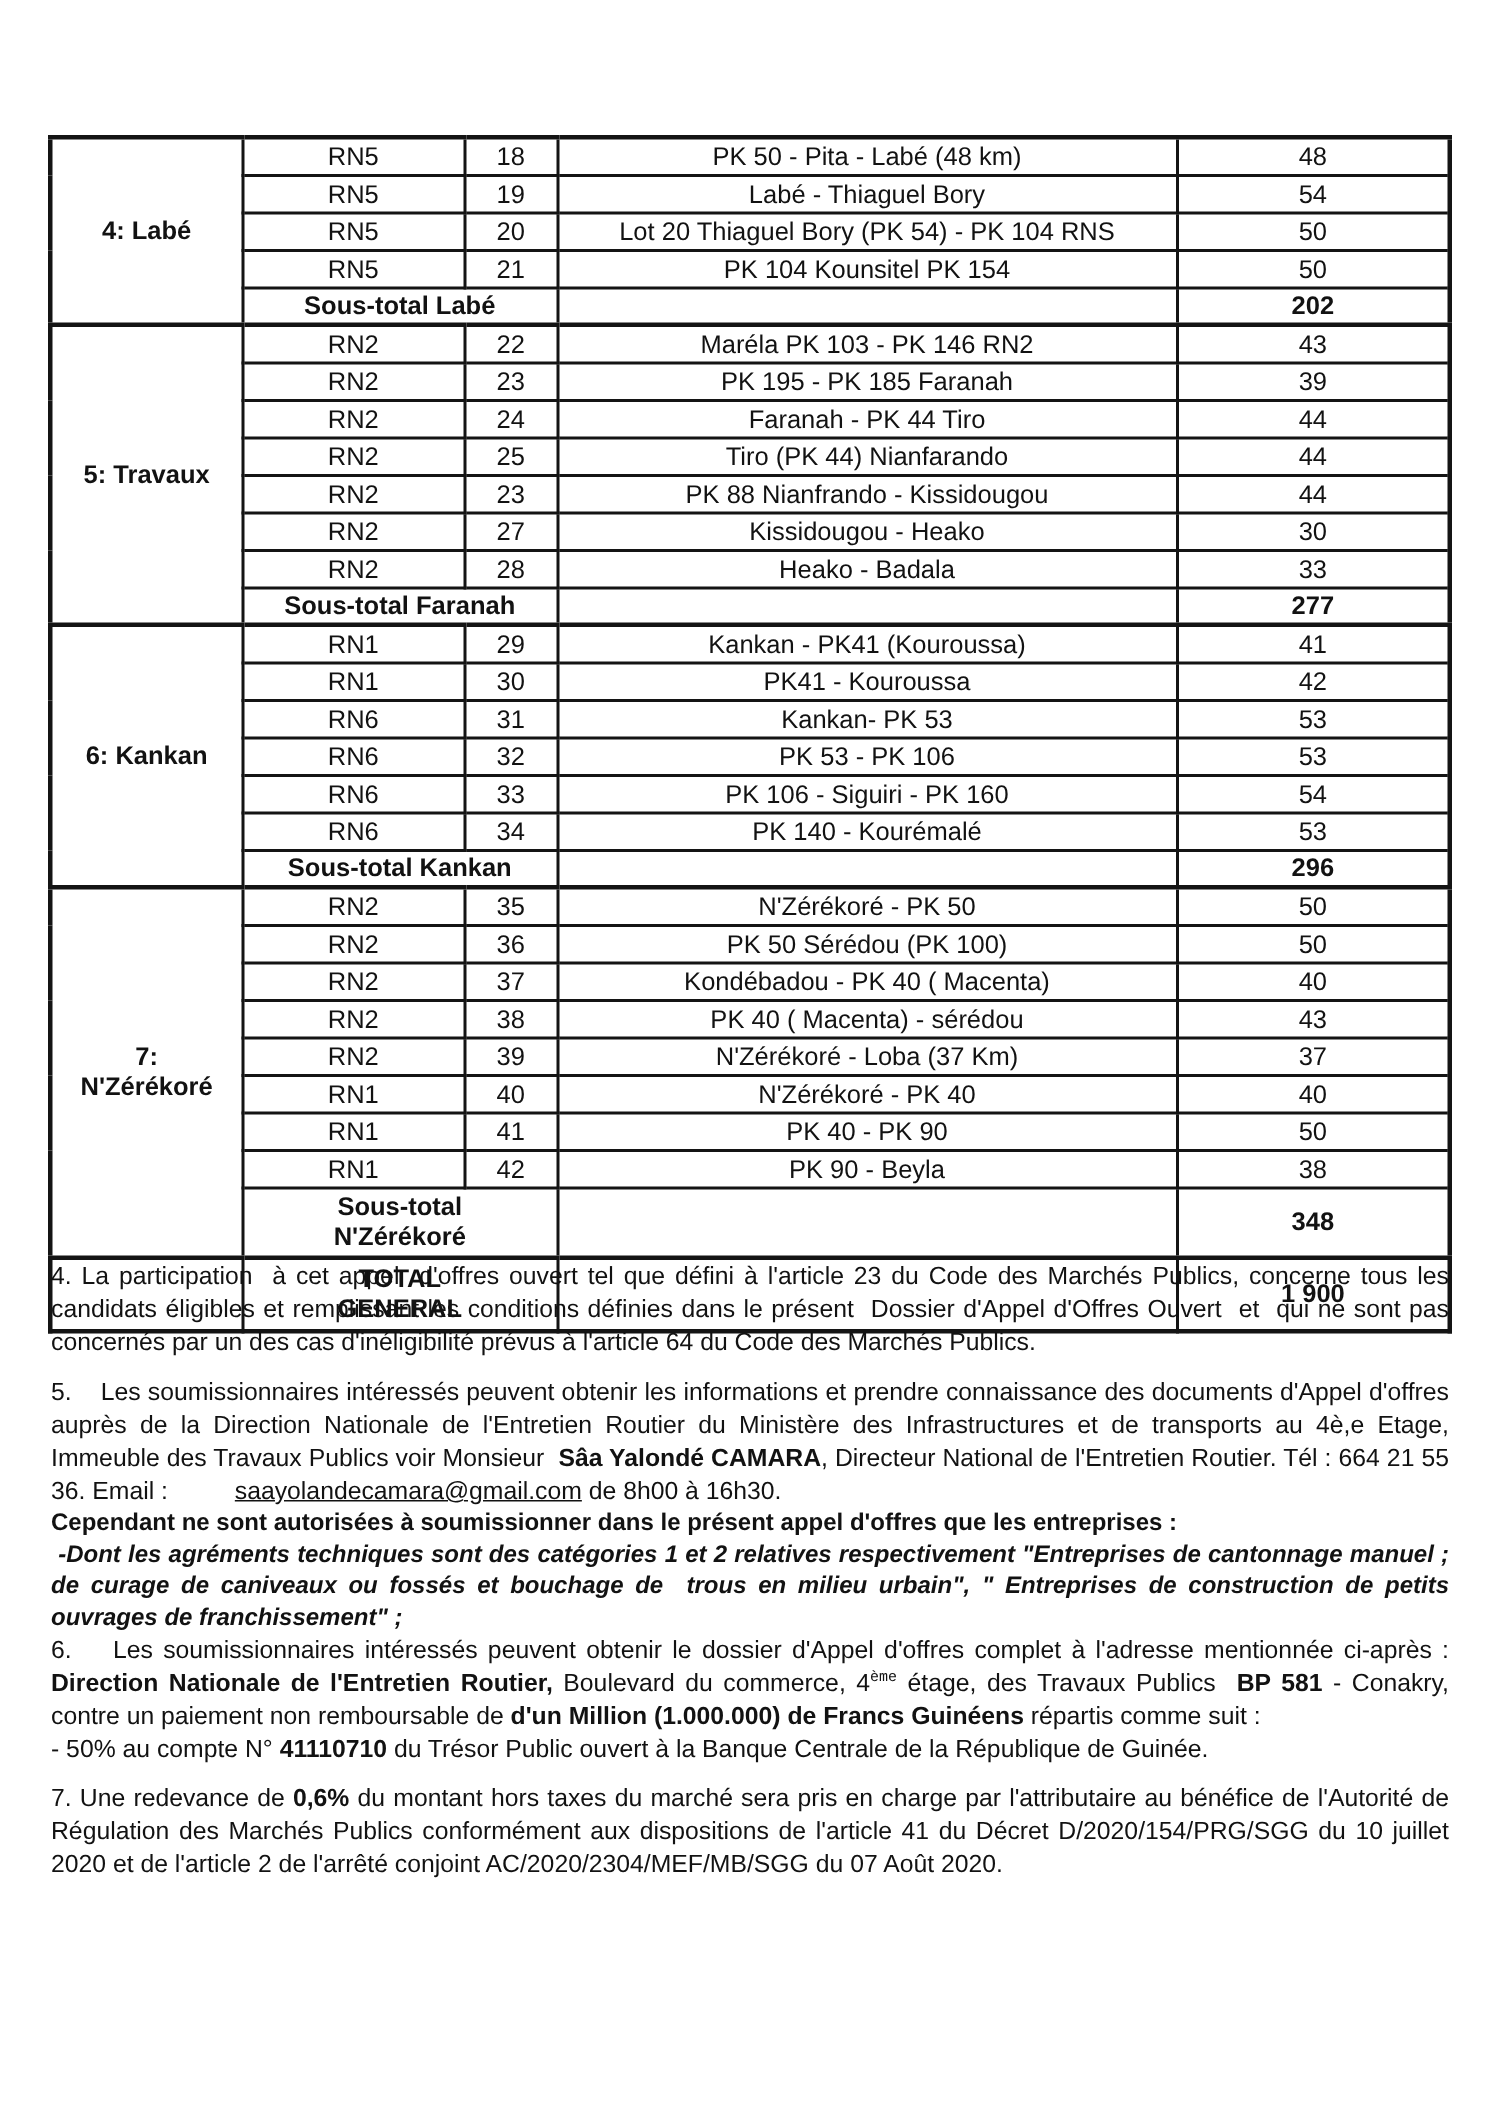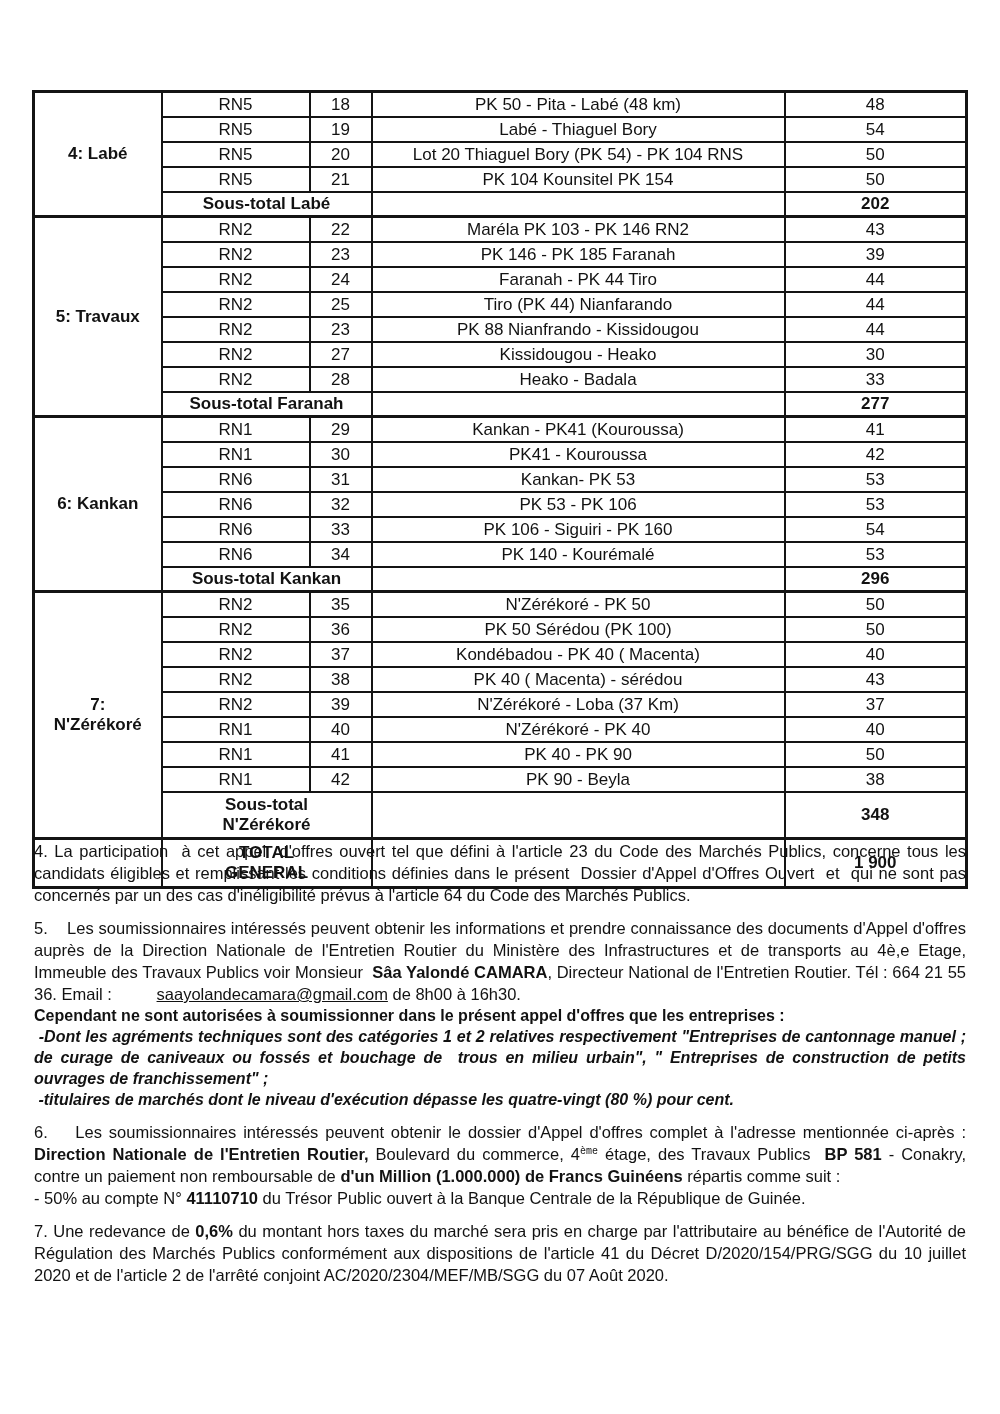--- a/index.html
+++ b/index.html
@@ -79,21 +79,21 @@
       <tr class="gstart">
         <td class="cr" rowspan="8">5: Travaux</td>
         <td>RN2</td>
         <td>22</td>
         <td class="cd">Maréla PK 103 - PK 146 RN2</td>
         <td>43</td>
       </tr>
       <tr>
         <td>RN2</td>
         <td>23</td>
-        <td class="cd">PK 146 - PK 185 Faranah</td>
+        <td class="cd">PK 195 - PK 185 Faranah</td>
         <td>39</td>
       </tr>
       <tr>
         <td>RN2</td>
         <td>24</td>
         <td class="cd">Faranah - PK 44 Tiro</td>
         <td>44</td>
       </tr>
       <tr>
         <td>RN2</td>
@@ -233,19 +233,18 @@
         <td class="ckb">1 900</td>
       </tr>
     </tbody>
   </table>
 
   <div class="textblock">
     <p class="sp-after"><span>4. La participation &nbsp;à cet appel &nbsp;d'offres ouvert tel que défini à l'article 23 du Code des Marchés Publics, concerne tous les candidats éligibles et remplissant les conditions définies dans le présent &nbsp;Dossier d'Appel d'Offres Ouvert &nbsp;et &nbsp;qui ne sont pas concernés par un des cas d'inéligibilité prévus à l'article 64 du Code des Marchés Publics.</span></p>
     <p><span>5.&nbsp;&nbsp;&nbsp;&nbsp;Les soumissionnaires intéressés peuvent obtenir les informations et prendre connaissance des documents d'Appel d'offres auprès de la Direction Nationale de l'Entretien Routier du Ministère des Infrastructures et de transports au 4è,e Etage, Immeuble des Travaux Publics voir Monsieur &nbsp;</span><span class="b">Sâa Yalondé CAMARA</span><span>, Directeur National de l'Entretien Routier. Tél : 664 21 55 36. Email : </span><span class="u">saayolandecamara@gmail.com</span><span> de 8h00 à 16h30.</span></p>
     <p class="tight"><span class="b">Cependant ne sont autorisées à soumissionner dans le présent appel d'offres que les entreprises :</span></p>
     <p class="tight"><span class="b i">&nbsp;-Dont les agréments techniques sont des catégories 1 et 2 relatives respectivement "Entreprises de cantonnage manuel ; de curage de caniveaux ou fossés et bouchage de &nbsp;trous en milieu urbain", " Entreprises de construction de petits ouvrages de franchissement" ;</span></p>
-    <p class="tight sp-after"><span class="b i">&nbsp;-titulaires de marchés dont le niveau d'exécution dépasse les quatre-vingt (80 %) pour cent.</span></p>
     <p><span>6.&nbsp;&nbsp;&nbsp;&nbsp;Les soumissionnaires intéressés peuvent obtenir le dossier d'Appel d'offres complet à l'adresse mentionnée ci-après : </span><span class="b">Direction Nationale de l'Entretien Routier,</span><span> Boulevard du commerce, 4</span><span class="sup">ème</span><span> étage, des Travaux Publics &nbsp;</span><span class="b">BP 581</span><span> - Conakry, contre un paiement non remboursable de </span><span class="b">d'un Million (1.000.000) de Francs Guinéens</span><span> répartis comme suit :</span></p>
     <p class="sp-after"><span>- 50% au compte N° </span><span class="b">41110710</span><span> du Trésor Public ouvert à la Banque Centrale de la République de Guinée.</span></p>
     <p><span>7. Une redevance de </span><span class="b">0,6%</span><span> du montant hors taxes du marché sera pris en charge par l'attributaire au bénéfice de l'Autorité de Régulation des Marchés Publics conformément aux dispositions de l'article 41 du Décret D/2020/154/PRG/SGG du 10 juillet 2020 et de l'article 2 de l'arrêté conjoint AC/2020/2304/MEF/MB/SGG du 07 Août 2020.</span></p>
   </div>
 
 </div>
 
 </body></html>

